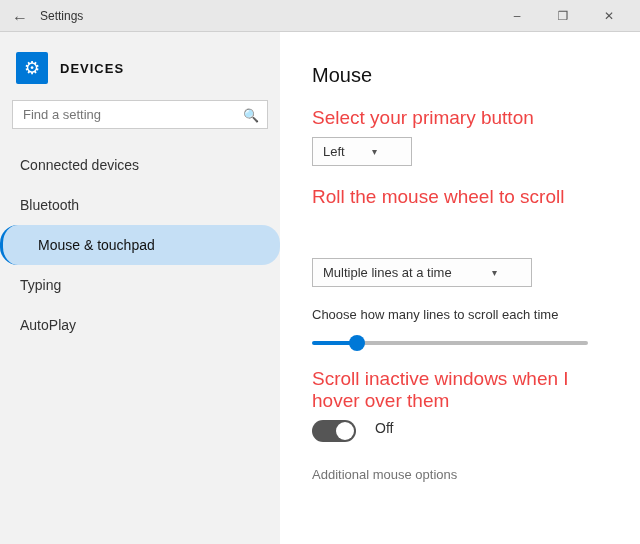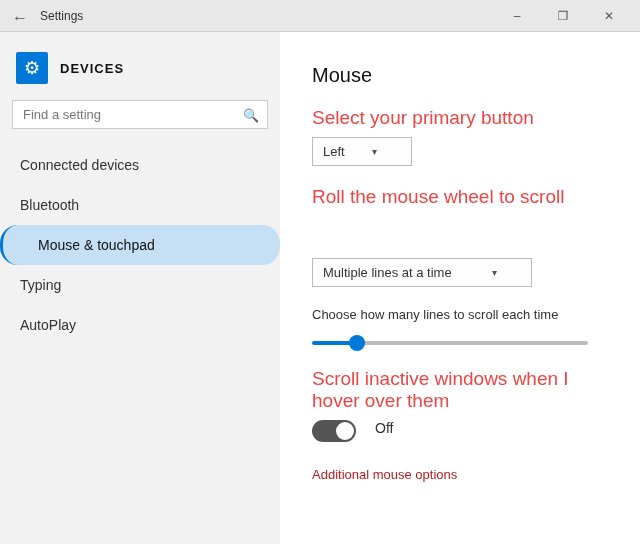--- a/index.html
+++ b/index.html
@@ -239,21 +239,21 @@
 
     
     .related-title {
       font-size: 16px;
       font-weight: 300;
       color: #111;
       margin-bottom: 12px;
       margin-top: 8px;
     }
     .related-link {
-      color: #b91c1c;
+      color: #737373;
       font-size: 13px;
       cursor: pointer;
       text-decoration: none;
     }
   </style>
 </head>
 <body>
 
 <div class="titlebar">
   <div class="titlebar-back">

